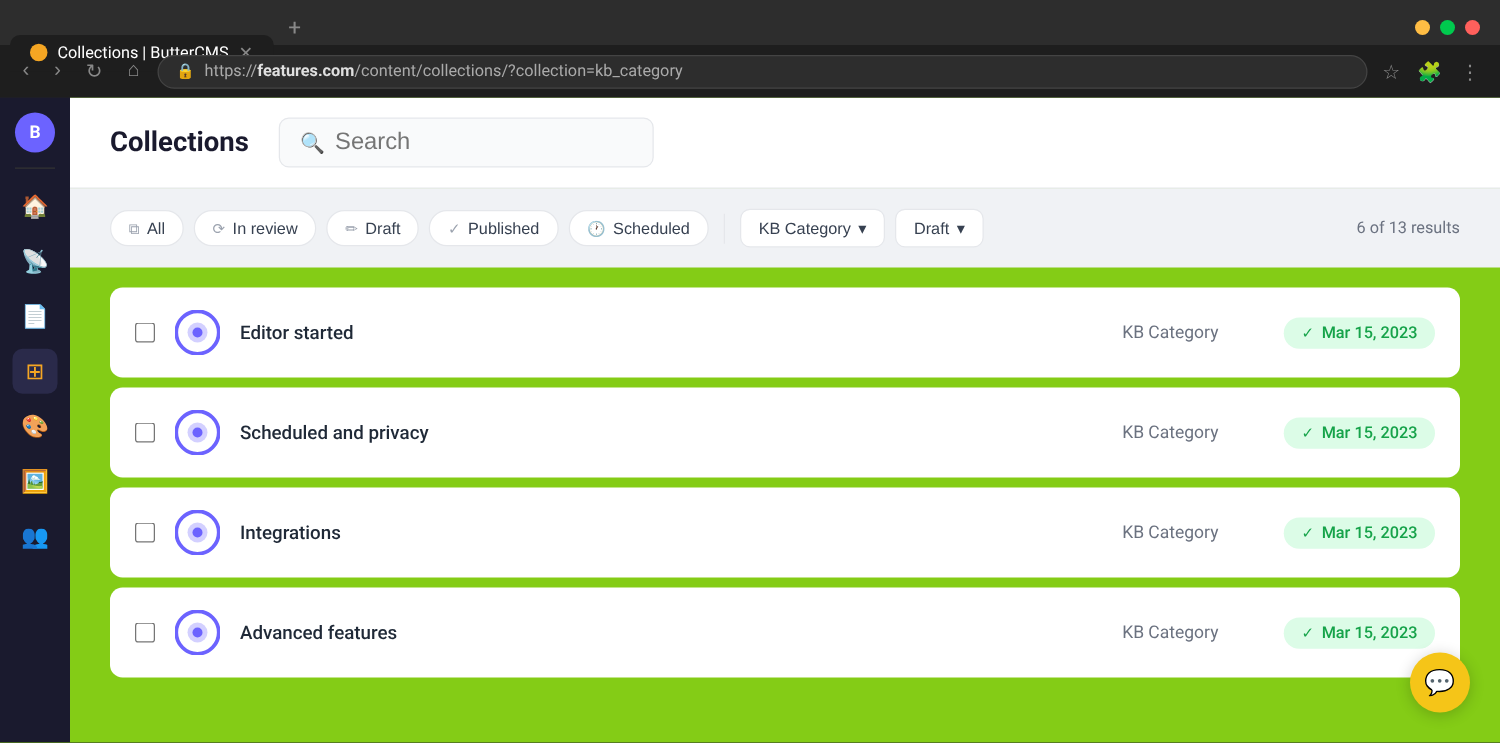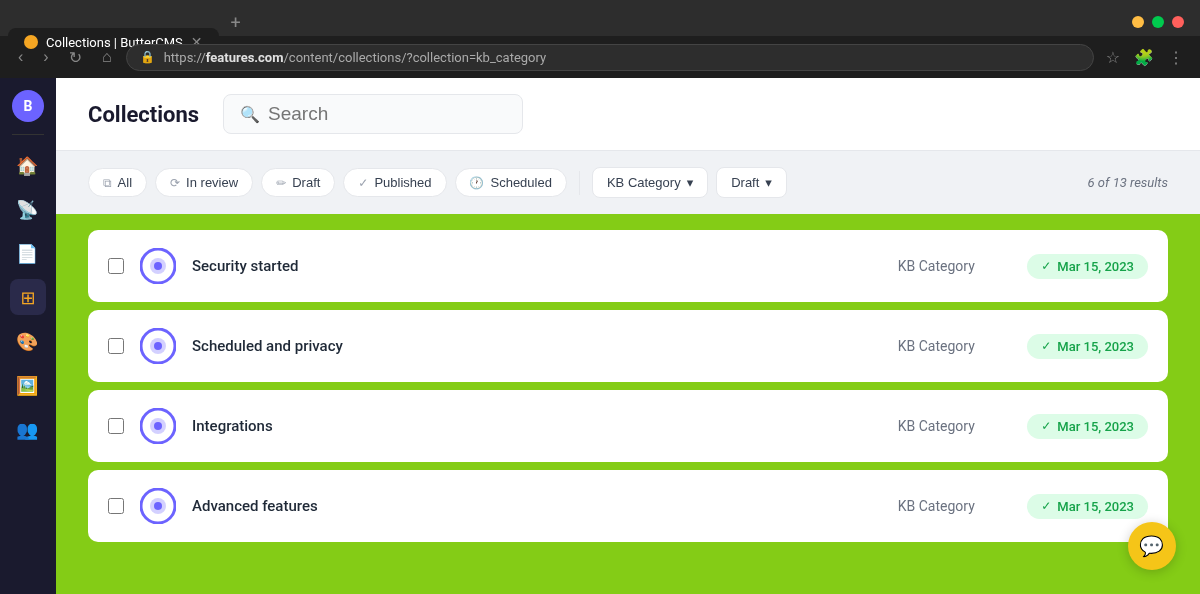--- a/index.html
+++ b/index.html
@@ -48,21 +48,21 @@
     .search-icon { color: #9ca3af; font-size: 16px; }
     .search-input { border: none; background: none; outline: none; font-size: 19px; color: #374151; width: 100%; }
     .new-item-btn { margin-left: auto; background: #1a1a2e; color: #fff; border: none; border-radius: 8px; padding: 10px 22px; font-size: 14px; font-weight: 600; cursor: pointer; white-space: nowrap; }
 
     
     .filters-bar { background: #f0f2f5; padding: 16px 32px; display: flex; align-items: center; gap: 8px; flex-shrink: 0; }
     .filter-btn { background: #fff; border: 1px solid #e5e7eb; border-radius: 20px; padding: 6px 14px; font-size: 13px; color: #374151; cursor: pointer; display: flex; align-items: center; gap: 6px; }
     .filter-icon { font-size: 12px; color: #9ca3af; }
     .filter-separator { width: 1px; height: 24px; background: #e5e7eb; margin: 0 4px; }
     .dropdown-btn { background: #fff; border: 1px solid #e5e7eb; border-radius: 8px; padding: 7px 14px; font-size: 13px; font-weight: 500; color: #374151; cursor: pointer; display: flex; align-items: center; gap: 6px; }
-    .results-count { margin-left: auto; font-size: 13px; color: #6b7280; font-style: italic; }
+    .results-count { margin-left: auto; font-size: 13px; color: #6b7280; }
 
     
     .content { flex: 1; padding: 16px 32px; overflow-y: auto; }
 
     
     .list-item { background: #fff; border-radius: 10px; padding: 18px 20px; display: flex; align-items: center; gap: 16px; margin-bottom: 8px; }
     .item-checkbox { width: 16px; height: 16px; border: 1.5px solid #d1d5db; border-radius: 3px; flex-shrink: 0; cursor: pointer; }
     .item-icon { width: 36px; height: 36px; flex-shrink: 0; }
     .item-icon svg { width: 36px; height: 36px; }
     .item-name { font-size: 15px; font-weight: 500; color: #1f2937; flex: 1; }
@@ -175,21 +175,21 @@
 
       <div class="list-item">
         <input type="checkbox" class="item-checkbox" style="">
         <div class="item-icon">
           <svg viewBox="0 0 36 36" fill="none">
             <circle cx="18" cy="18" r="17" stroke="#6c63ff" stroke-width="3" fill="none"></circle>
             <circle cx="18" cy="18" r="8" fill="#6c63ff" opacity="0.3"></circle>
             <circle cx="18" cy="18" r="4" fill="#6c63ff"></circle>
           </svg>
         </div>
-        <span class="item-name">Security started</span>
+        <span class="item-name">Editor started</span>
         <span class="item-type">KB Category</span>
         <span class="item-badge">Mar 15, 2023</span>
       </div>
 
       <div class="list-item">
         <input type="checkbox" class="item-checkbox" style="">
         <div class="item-icon">
           <svg viewBox="0 0 36 36" fill="none">
             <circle cx="18" cy="18" r="17" stroke="#6c63ff" stroke-width="3" fill="none"></circle>
             <circle cx="18" cy="18" r="8" fill="#6c63ff" opacity="0.3"></circle>

